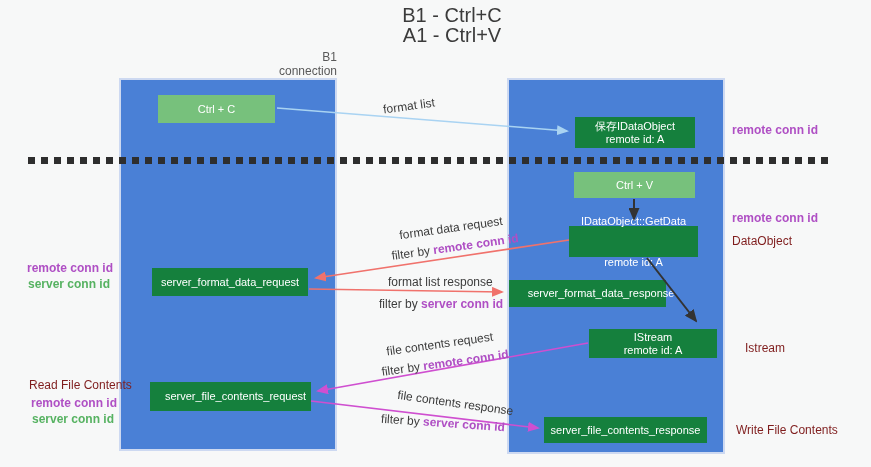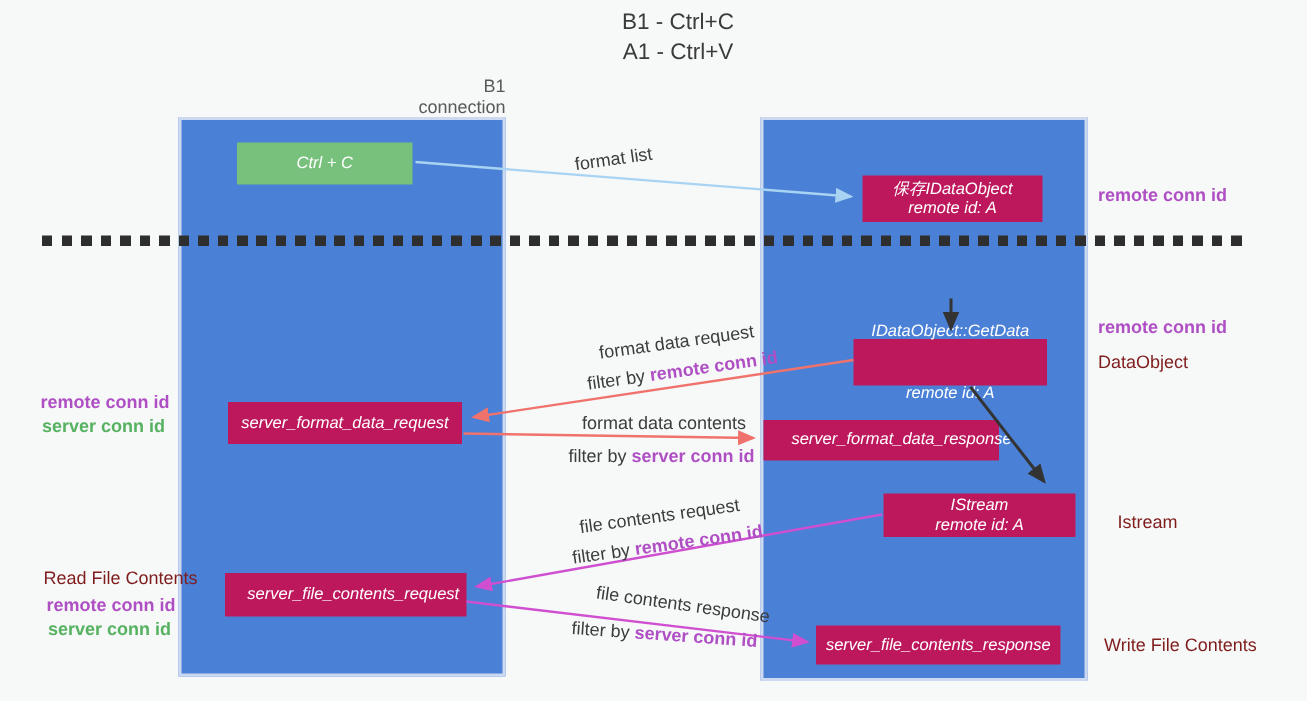--- a/index.html
+++ b/index.html
@@ -1,30 +1,30 @@
 <!DOCTYPE html>
 <html><head>
 <meta charset="utf-8">
 <style>
   html,body{margin:0;padding:0;}
   body{background:#f7f8f8;font-family:"Liberation Sans",sans-serif;}
   .canvas{position:relative;width:871px;height:467px;background:#f7f8f8;overflow:hidden;}
   .title{position:absolute;top:5px;left:332px;width:240px;text-align:center;
-         font-size:15px;line-height:20px;color:#3b3b3b;z-index:5;}
+         font-size:20px;line-height:20px;color:#3b3b3b;z-index:5;}
   .lane-hdr{position:absolute;top:50px;width:218px;text-align:right;font-size:12px;
             line-height:14px;color:#595959;z-index:5;}
   .lane{position:absolute;top:78px;width:218px;background:#4a80d6;
         border:2px solid #cdd9f1;box-sizing:border-box;z-index:1;}
   .divider{position:absolute;top:157px;left:28px;width:804px;height:7px;z-index:2;
            background:repeating-linear-gradient(to right,#2e2e2e 0 7px,rgba(0,0,0,0) 7px 13px);}
   .box{position:absolute;display:flex;flex-direction:column;align-items:center;
        justify-content:center;color:#ffffff;font-size:11px;line-height:13px;
-       text-align:center;white-space:nowrap;z-index:3;box-sizing:border-box;font-style:italic;}
+       text-align:center;white-space:nowrap;z-index:3;box-sizing:border-box;}
   .green{background:#77c17c;}
-  .orange{background:#be185d;}
+  .orange{background:#15803d;}
   .overlay{position:absolute;top:0;left:0;z-index:4;pointer-events:none;}
   .mid{position:absolute;font-size:12px;color:#3c3c3c;white-space:nowrap;z-index:5;}
   .note{position:absolute;font-size:12px;color:#7f1d1d;white-space:nowrap;z-index:5;}
   .purple{color:#af4fc4;font-weight:bold;}
   .greentxt{color:#56b261;font-weight:bold;}
   .r-8{transform:rotate(-8deg);}
   .r8{transform:rotate(8deg);}
   .r4{transform:rotate(4deg);}
 </style>
 </head>
@@ -51,20 +51,23 @@
 
   <div class="box green" style="left:158px;top:95px;width:117px;height:28px;">
     <div>Ctrl + C</div>
   </div>
 
   <div class="box orange" style="left:575px;top:117px;width:120px;height:31px;">
     <div>保存IDataObject</div>
     <div>remote id: A</div>
   </div>
 
+  <div class="box green" style="left:574px;top:172px;width:121px;height:26px;">
+    <div>Ctrl + V</div>
+  </div>
 
   <div class="box orange" style="left:569px;top:226px;width:129px;height:31px;gap:28px;">
     <div>IDataObject::GetData</div>
     <div>remote id: A</div>
   </div>
 
   <div class="box orange" style="left:152px;top:268px;width:156px;height:28px;">
     <div>server_format_data_request</div>
   </div>
 
@@ -109,21 +112,21 @@
     <line x1="311" y1="401" x2="538" y2="428" stroke="#cf4fd0" stroke-width="1.6" marker-end="url(#ah-mag)"></line>
   </svg>
 
   <div class="mid r-8" style="left:383px;top:99px;">format list</div>
 
   <div class="mid r-8" style="left:399px;top:221px;">format data request</div>
   <div class="mid r-8" style="left:391px;top:240px;">
     <span>filter by </span><span class="purple">remote conn id</span>
   </div>
 
-  <div class="mid" style="left:388px;top:275px;">format data contents</div>
+  <div class="mid" style="left:388px;top:275px;">format list response</div>
   <div class="mid" style="left:379px;top:297px;">
     <span>filter by </span><span class="purple">server conn id</span>
   </div>
 
   <div class="mid r-8" style="left:386px;top:337px;">file contents request</div>
   <div class="mid r-8" style="left:381px;top:356px;">
     <span>filter by </span><span class="purple">remote conn id</span>
   </div>
 
   <div class="mid r8" style="left:397px;top:396px;">file contents response</div>

